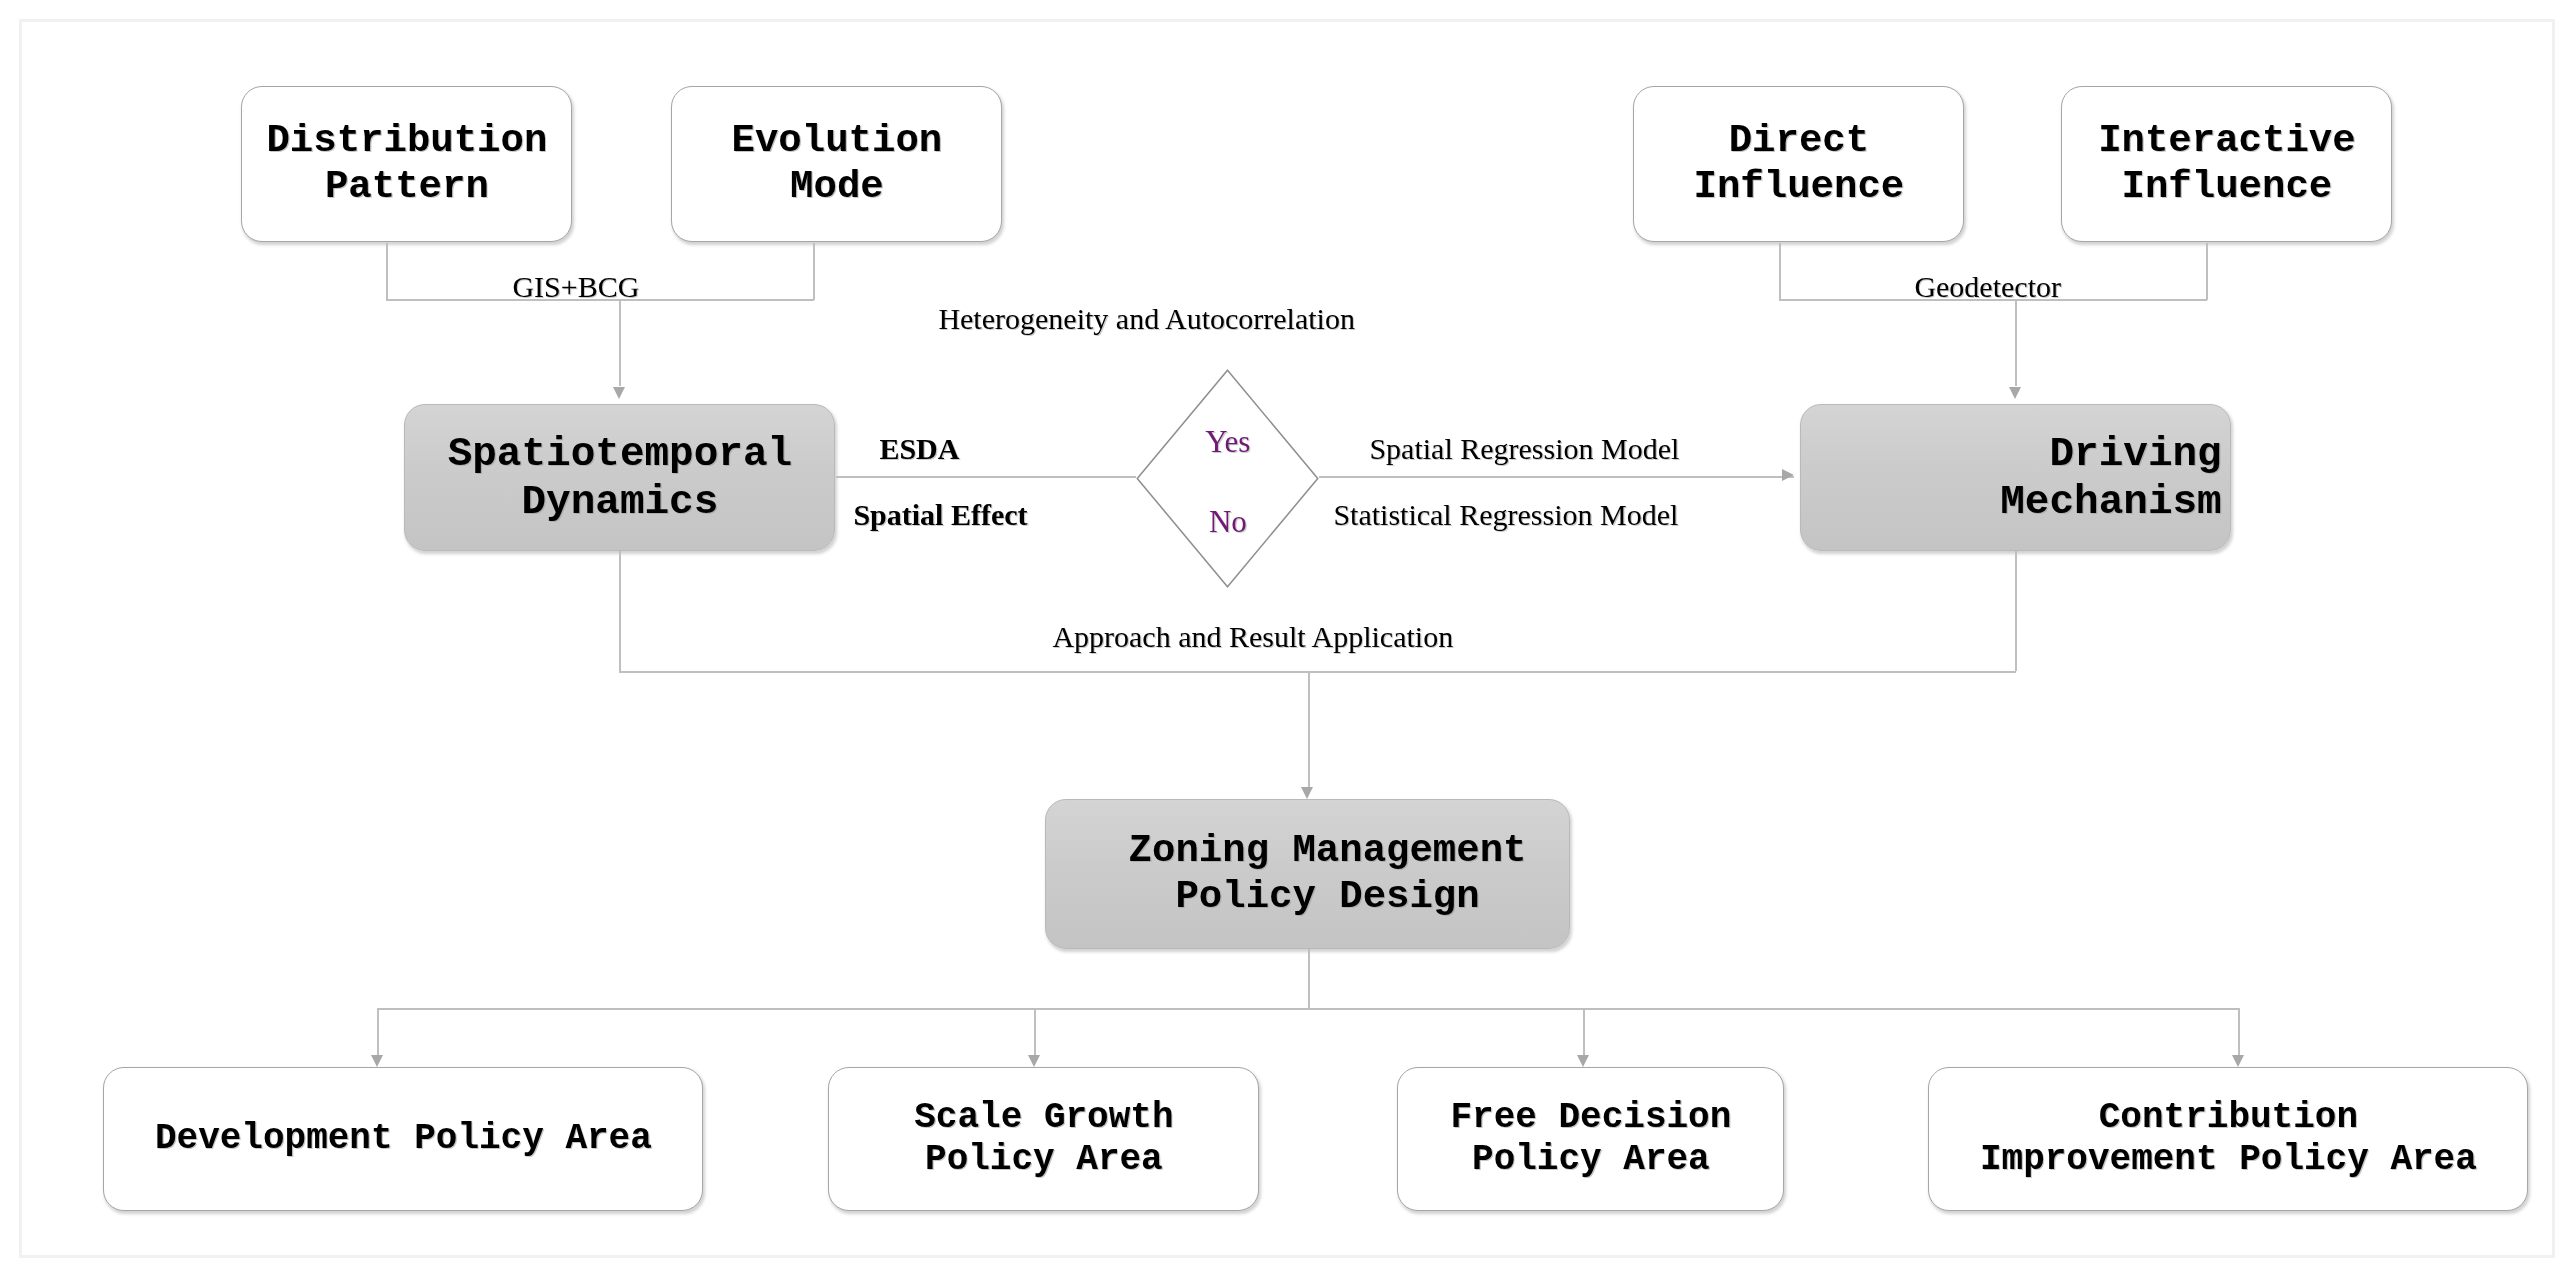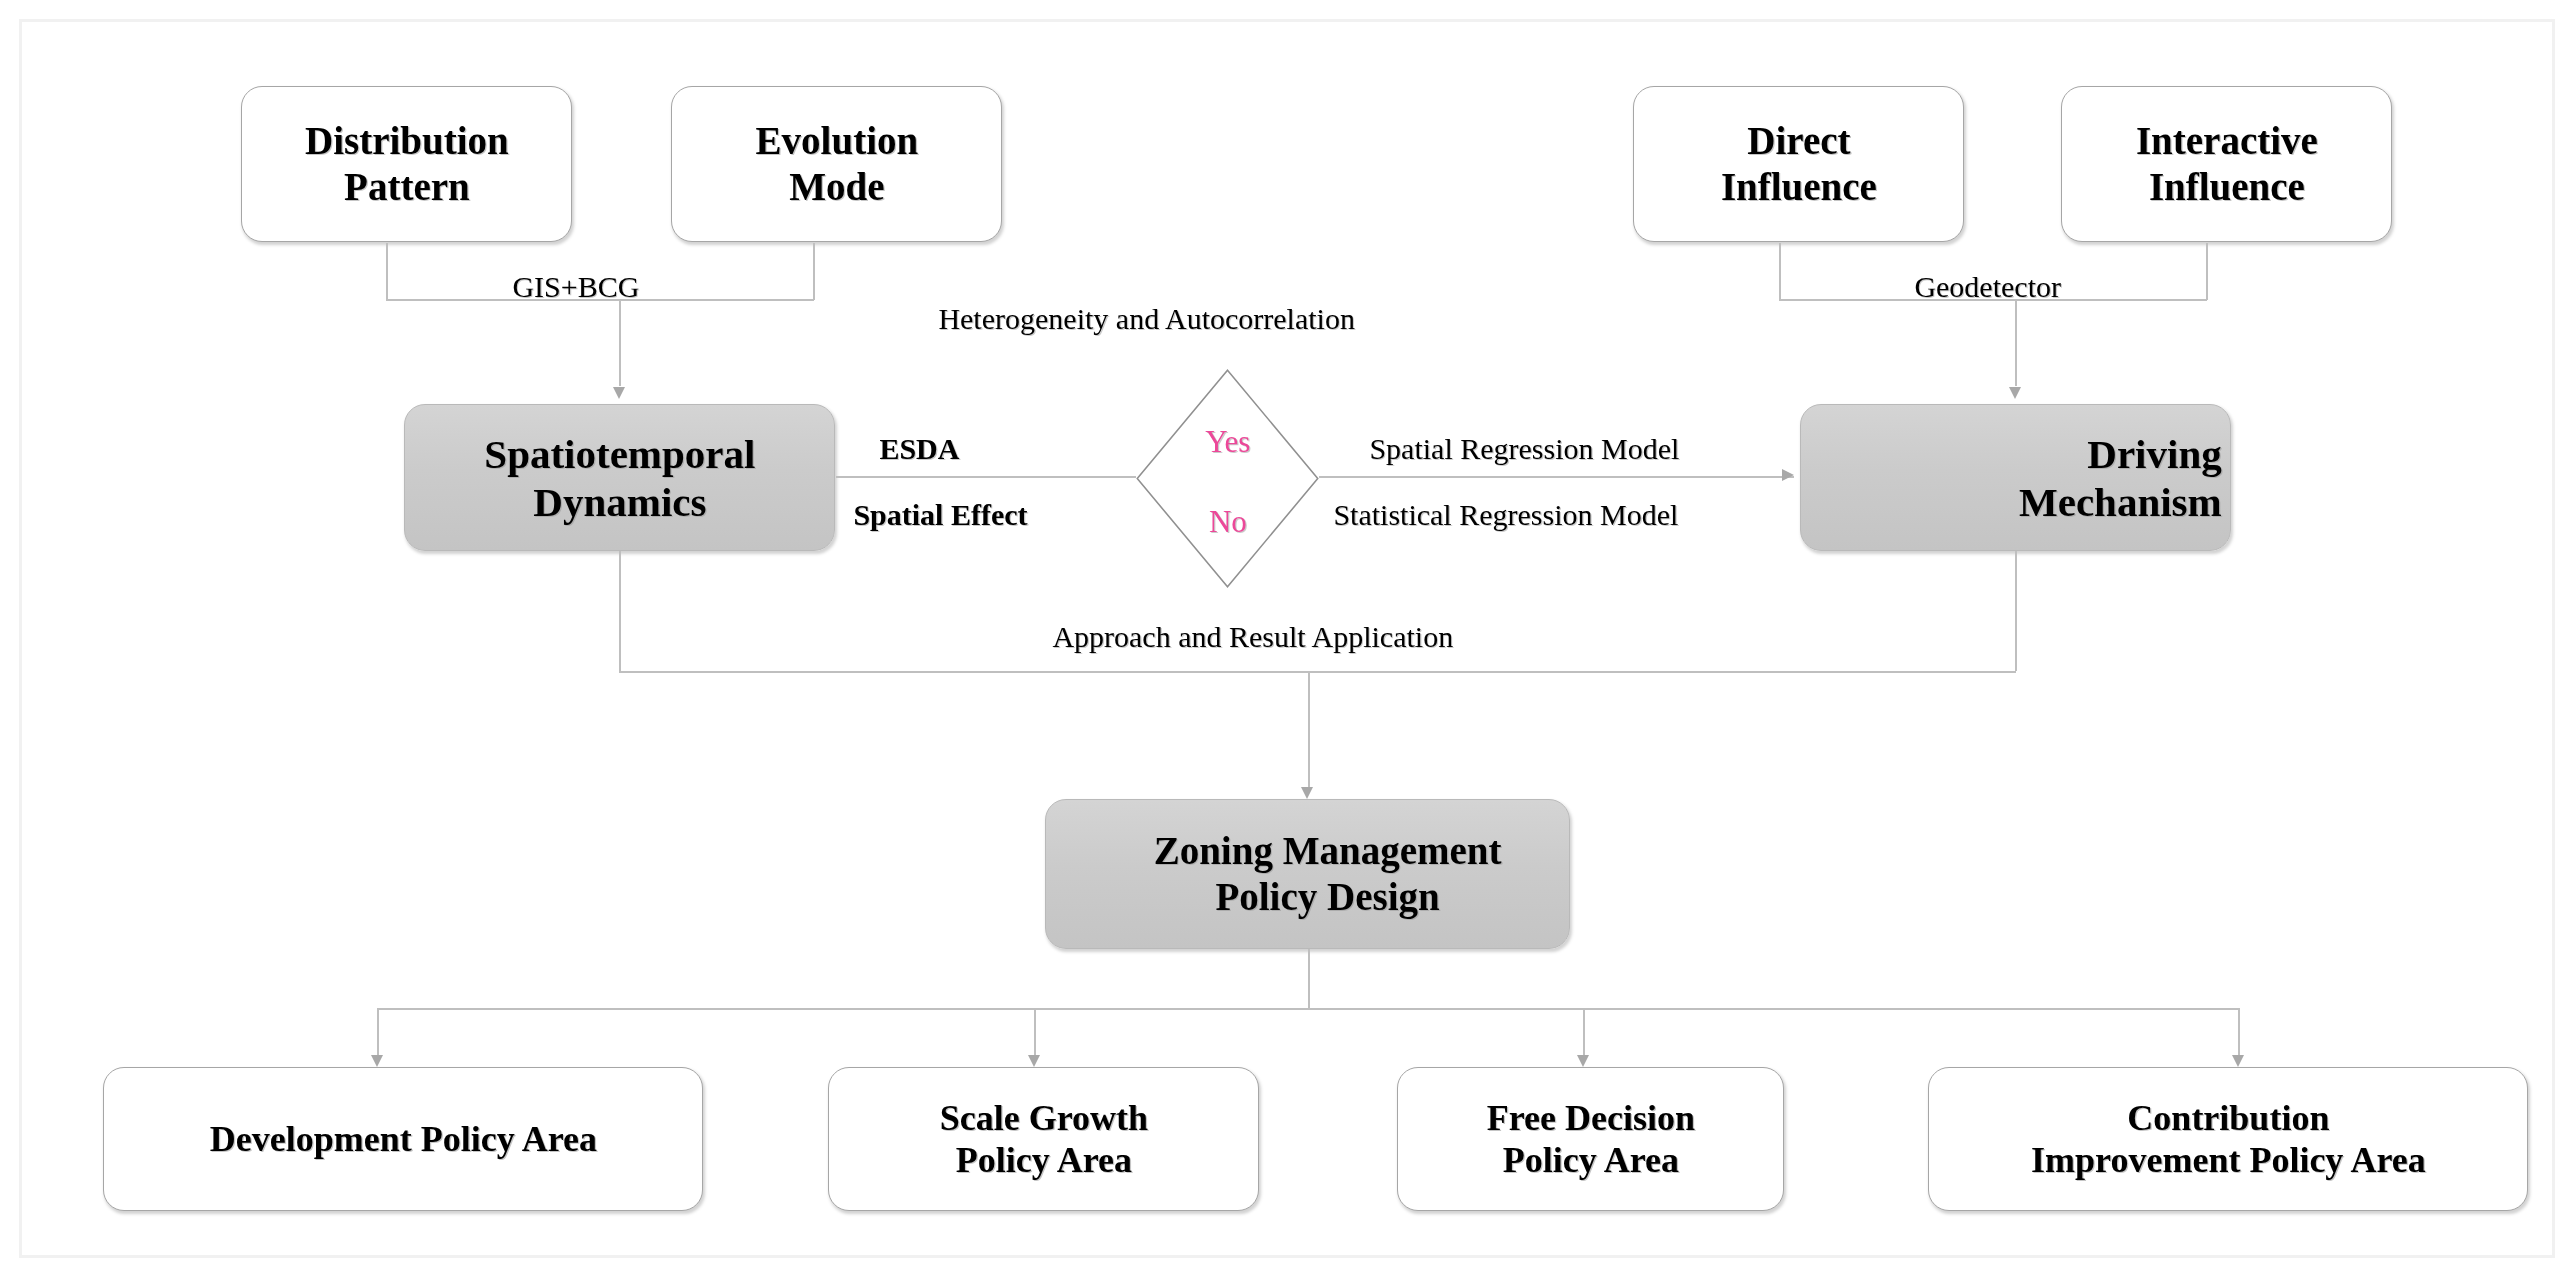--- a/index.html
+++ b/index.html
@@ -25,20 +25,21 @@
     text-align:center;
     border:1.2px solid #a6a6a6;
     border-radius:21px;
     background:#ffffff;
     box-shadow:1.9px 2.5px 3.1px rgba(0,0,0,0.18);
     font-weight:bold;
     color:#000000;
     line-height:1.18;
     padding:0 8.7px;
     text-shadow:1.2px 1.2px 0.6px rgba(150,150,150,0.55);
+    font-family:Liberation Mono, monospace;
   }
   .node.gray{
     background:linear-gradient(180deg,#d4d4d4 0%,#cbcbcb 45%,#c4c4c4 100%);
     border:1.2px solid #b9b9b9;
   }
   .node span{display:block;width:100%;}
 
   
   .top-node{width:331px;height:156px;font-size:39px;}
   .mid-node{width:431px;height:147px;font-size:41px;}
@@ -93,21 +94,21 @@
 
   
   #diamond{
     position:absolute;
     left:1114px;top:347px;
     width:183px;height:219px;
   }
   #diamond svg{display:block;width:100%;height:100%;}
   .dia-txt{
     position:absolute;left:0;width:183px;text-align:center;
-    font-size:31px;color:#ec4899;
+    font-size:31px;color:#701a75;
     text-shadow:1.2px 1.2px 0.6px rgba(150,150,150,0.5);
   }
   #dia-yes{top:55px;}
   #dia-no{top:135px;}
 </style>
 </head>
 <body>
 
 <div id="frame">
 

